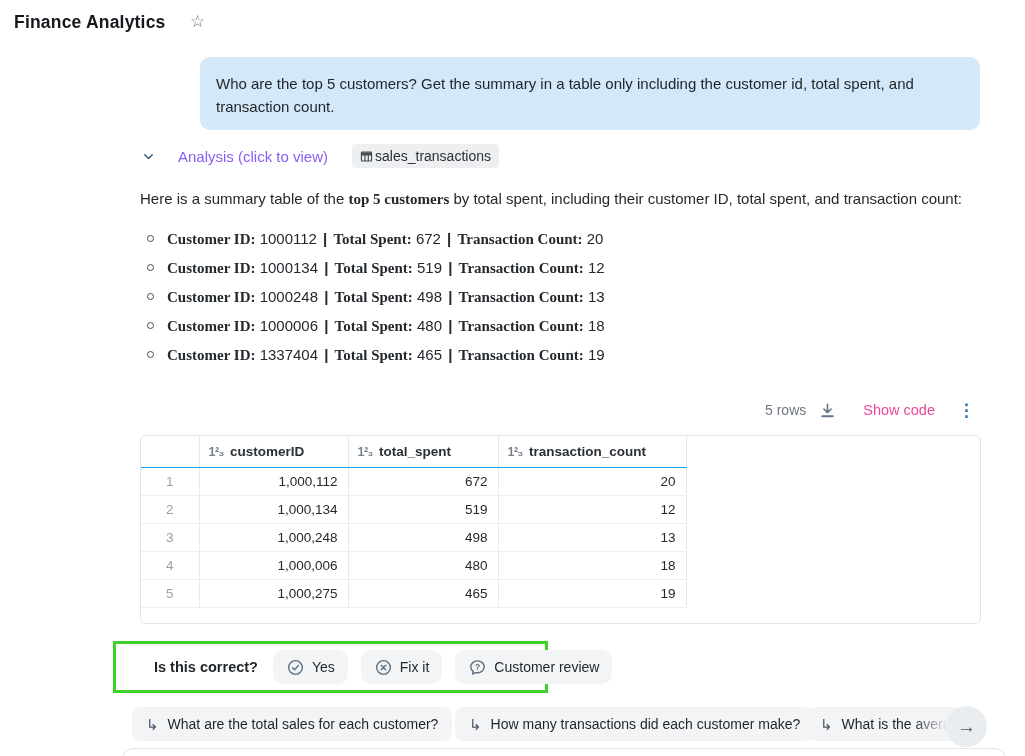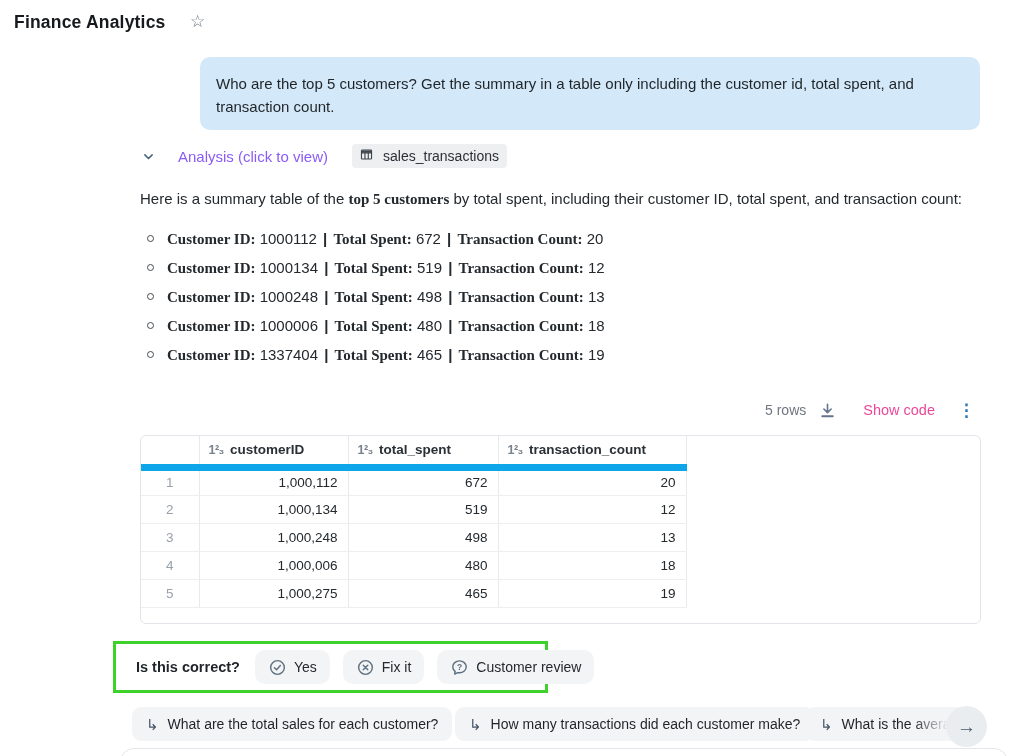--- a/index.html
+++ b/index.html
@@ -10,46 +10,46 @@
   }
   
   .page-title { position:absolute; left:14px; top:12px; font-size:17.5px; font-weight:700; color:#16191d; letter-spacing:.2px; }
   .star { position:absolute; left:190px; top:13px; font-size:17px; color:#6f7880; cursor:pointer; line-height:1; }
   
   .bubble { position:absolute; left:200px; top:57px; width:780px; background:#d3e8f8; border-radius:10px; padding:15px 16px 12px; font-size:15px; line-height:23px; color:#1f2428; }
   
   .analysis-row { position:absolute; left:140px; top:143px; height:26px; display:flex; align-items:center; }
   .chev-btn { display:inline-flex; align-items:center; cursor:pointer; margin-left:2px; }
   .analysis-label { font-size:15px; color:#8b5cf6; margin-left:23px; cursor:pointer; }
-  .ds-chip { display:inline-flex; gap:10px; background:#edeff1; border-radius:4px; padding:4px 8px; font-size:14px; color:#2b3036; margin-left:24px; cursor:pointer; }
+  .ds-chip { display:inline-flex; align-items:center; gap:2px; background:#edeff1; border-radius:4px; padding:4px 8px; font-size:14px; color:#2b3036; margin-left:24px; cursor:pointer; }
   
   .intro { position:absolute; left:140px; top:190px; width:860px; font-size:15px; color:#24292e; }
   .b { font-weight:700;font-family:Liberation Serif, serif; }
   .sep { font-weight:700; margin:0 2px; }
   
   .bullets { position:absolute; left:140px; top:229px; list-style:none; }
   .bullets li { position:relative; padding-left:27px; margin-bottom:9px; font-size:15px; line-height:20px; }
   .marker { position:absolute; left:7px; top:5.5px; width:7px; height:7px; border:1.5px solid #454b52; border-radius:50%; }
   
   .toolbar { position:absolute; top:395px; right:50px; height:30px; display:flex; align-items:center; }
   .rows-label { font-size:14px; color:#6e7681; margin-right:13px; }
   .dl-btn { display:inline-flex; align-items:center; margin-right:27px; cursor:pointer; }
   .show-code { font-size:14.5px; color:#ec4899; margin-right:23px; cursor:pointer; }
   .kebab { font-size:17px; color:#2f74b5; font-weight:700; cursor:pointer; line-height:1; }
   
   .panel { position:absolute; left:140px; top:435px; width:841px; height:189px; border:1px solid #e2e5e9; border-radius:6px; background:#fff; overflow:hidden; }
   table { border-collapse:collapse; table-layout:fixed; }
   th, td { border-right:1px solid #e7eaed; overflow:hidden; white-space:nowrap; }
-  thead th { border-bottom:7px solid #0ea5e9; height:31px; text-align:left; padding-left:9px; font-weight:600; font-size:13.5px; color:#2b3036; cursor:pointer; }
+  thead th { border-bottom:1px solid #0ea5e9; height:31px; text-align:left; padding-left:9px; font-weight:600; font-size:13.5px; color:#2b3036; cursor:pointer; }
   tbody td { border-bottom:1px solid #eceef1; height:28px; font-size:13.5px; }
   td.rn { color:#99a1ab; text-align:center; }
   td.val { text-align:right; padding-right:10px; color:#24292e; }
   .type-icon { color:#78828c; font-weight:600; font-size:12.5px; margin-right:6px; letter-spacing:-.5px; }
   
-  .feedback { position:absolute; left:113px; top:641px; width:435px; height:52px; border:3px solid #3ed12b; background:#fff; display:flex; align-items:center; padding-left:20px; gap:13px; }
+  .feedback { position:absolute; left:113px; top:641px; width:435px; height:52px; border:3px solid #3ed12b; background:#fff; display:flex; align-items:center; padding-left:38px; gap:13px; }
   .fb-q { font-weight:700; font-size:14.5px; color:#1f2428; margin-right:2px; white-space:nowrap; }
   .fb-btn { display:inline-flex; align-items:center; gap:7px; background:#f2f4f5; border:none; border-radius:10px; height:34px; padding:0 13px; font-size:14px; color:#24292e; cursor:pointer; font-family:inherit; white-space:nowrap; }
   
   .chip-s { position:absolute; top:707px; height:34px; display:inline-flex; align-items:center; gap:9px; background:#f3f4f6; border-radius:9px; padding:0 14px; font-size:14px; color:#1f2428; cursor:pointer; white-space:nowrap; }
   .reply-ic { color:#475569; font-size:15px; line-height:1; }
   #sug1 { left:132px; }
   #sug2 { left:455px; }
   #sug3 { left:806px; width:158px; overflow:hidden; }
   #sug3::after { content:""; position:absolute; top:0; right:0; width:52px; height:100%; background:linear-gradient(90deg, rgba(243,244,246,0), #f3f4f6 72%); }
   .scroll-btn { position:absolute; left:946px; top:706px; width:41px; height:41px; border-radius:50%; background:#e9edf0; display:flex; align-items:center; justify-content:center; font-size:19px; color:#475569; cursor:pointer; z-index:2; }

